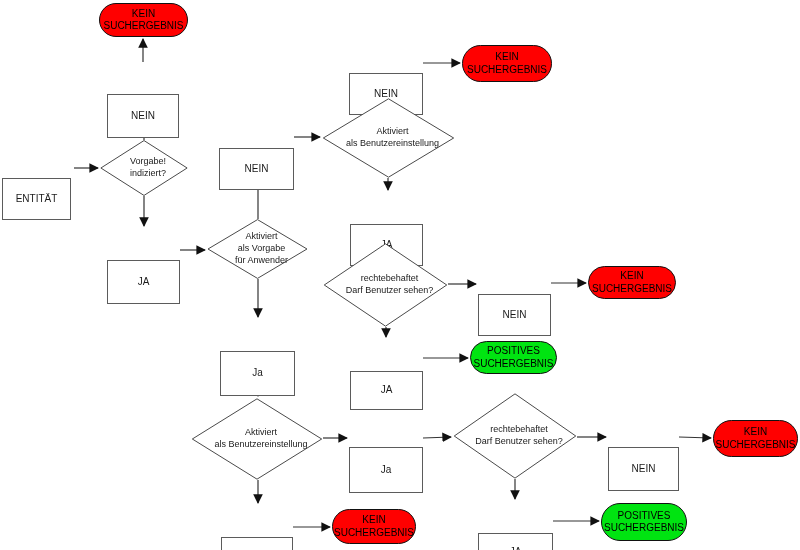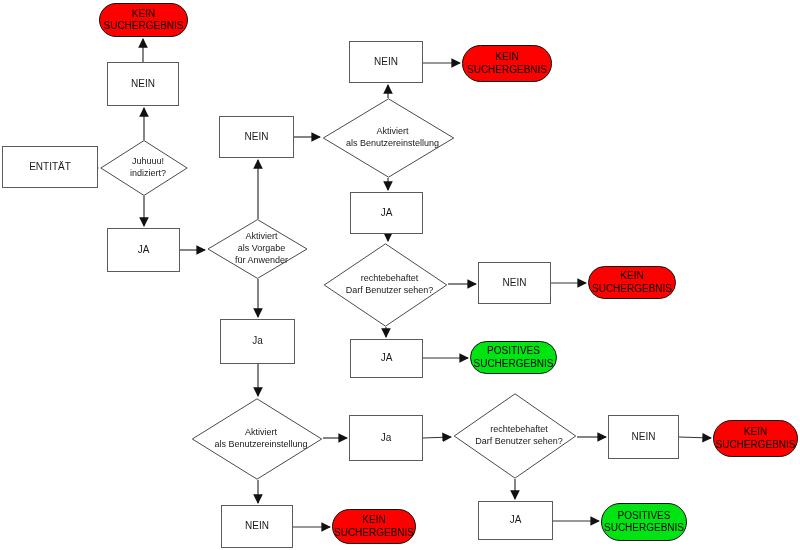--- a/index.html
+++ b/index.html
@@ -4,21 +4,21 @@
 <style>
   html,body{margin:0;padding:0;background:#fff;}
   #canvas{
     position:relative;width:800px;height:550px;background:#ffffff;overflow:hidden;
     font-family:"Liberation Sans","DejaVu Sans",sans-serif;color:#1a1a1a;
   }
   #edges{position:absolute;left:0;top:0;width:800px;height:550px;pointer-events:none;}
   .pbox{
     position:absolute;background:#ffffff;border:1px solid #5b5b5b;
     display:flex;align-items:center;justify-content:center;box-sizing:border-box;
-    font-size:10px;text-align:left;white-space:pre-line;line-height:1.25;
+    font-size:10px;text-align:left;white-space:pre-line;line-height:1.25;margin-top:32px;
   }
   .diamond{position:absolute;}
   .diamond svg{position:absolute;left:0;top:0;width:100%;height:100%;}
   .diamond .dlabel{
     position:absolute;left:4px;top:0;width:100%;height:100%;
     display:flex;align-items:center;justify-content:center;
     font-size:9px;text-align:center;white-space:pre-line;line-height:1.3;
   }
   .stadium{
     position:absolute;border:1.5px solid #111111;border-radius:999px;
@@ -59,39 +59,39 @@
       <line x1="423" y1="438" x2="451" y2="437" marker-end="url(#arr)"></line>
       <line x1="258" y1="480" x2="258" y2="503" marker-end="url(#arr)"></line>
       <line x1="293" y1="527" x2="330" y2="527" marker-end="url(#arr)"></line>
       <line x1="577" y1="437" x2="606" y2="437" marker-end="url(#arr)"></line>
       <line x1="679" y1="437" x2="711" y2="438" marker-end="url(#arr)"></line>
       <line x1="515" y1="479" x2="515" y2="499" marker-end="url(#arr)"></line>
       <line x1="553" y1="521" x2="599" y2="521" marker-end="url(#arr)"></line>
     </g>
   </svg>
 
-  <div class="pbox" style="left:2px;top:146px;width:96px;height:42px"><span>ENTITÄT</span></div>
+  <div class="pbox" style="left:2px;top:146px;width:69px;height:42px"><span>ENTITÄT</span></div>
   <div class="pbox" style="left:107px;top:62px;width:72px;height:44px"><span>NEIN</span></div>
   <div class="pbox" style="left:107px;top:228px;width:73px;height:44px"><span>JA</span></div>
   <div class="pbox" style="left:219px;top:116px;width:75px;height:42px"><span>NEIN</span></div>
   <div class="pbox" style="left:220px;top:319px;width:75px;height:45px"><span>Ja</span></div>
   <div class="pbox" style="left:349px;top:41px;width:74px;height:42px"><span>NEIN</span></div>
   <div class="pbox" style="left:350px;top:192px;width:73px;height:42px"><span>JA</span></div>
   <div class="pbox" style="left:350px;top:339px;width:73px;height:39px"><span>JA</span></div>
   <div class="pbox" style="left:349px;top:415px;width:74px;height:46px"><span>Ja</span></div>
   <div class="pbox" style="left:478px;top:262px;width:73px;height:42px"><span>NEIN</span></div>
   <div class="pbox" style="left:221px;top:505px;width:72px;height:43px"><span>NEIN</span></div>
   <div class="pbox" style="left:608px;top:415px;width:71px;height:44px"><span>NEIN</span></div>
   <div class="pbox" style="left:478px;top:501px;width:75px;height:39px"><span>JA</span></div>
 
   <div class="diamond" style="left:100px;top:140px;width:88px;height:56px">
     <svg viewBox="0 0 100 100" preserveAspectRatio="none">
         <polygon points="50,1 99,50 50,99 1,50" fill="#fff" stroke="#4a4a4a" vector-effect="non-scaling-stroke"></polygon>
       </svg>
-    <span class="dlabel">Juhuuu!
+    <span class="dlabel">Vorgabe!
 indiziert?</span>
   </div>
   <div class="diamond" style="left:207px;top:219px;width:101px;height:60px">
     <svg viewBox="0 0 100 100" preserveAspectRatio="none">
         <polygon points="50,1 99,50 50,99 1,50" fill="#fff" stroke="#4a4a4a" vector-effect="non-scaling-stroke"></polygon>
       </svg>
     <span class="dlabel">Aktiviert
 als Vorgabe
 für Anwender</span>
   </div>

